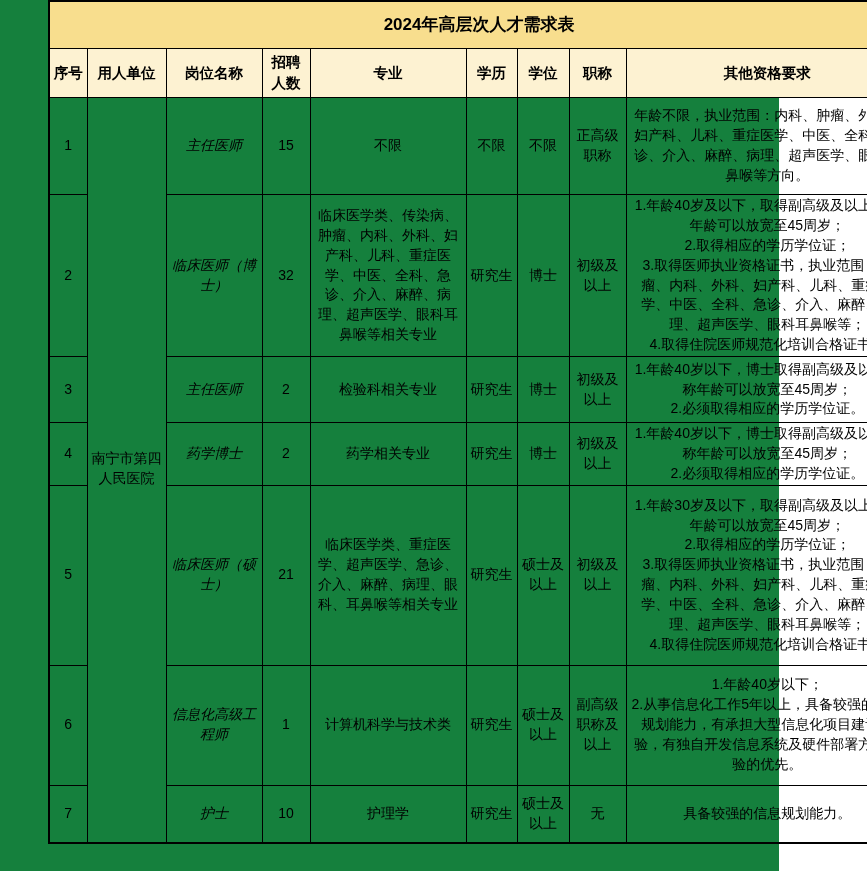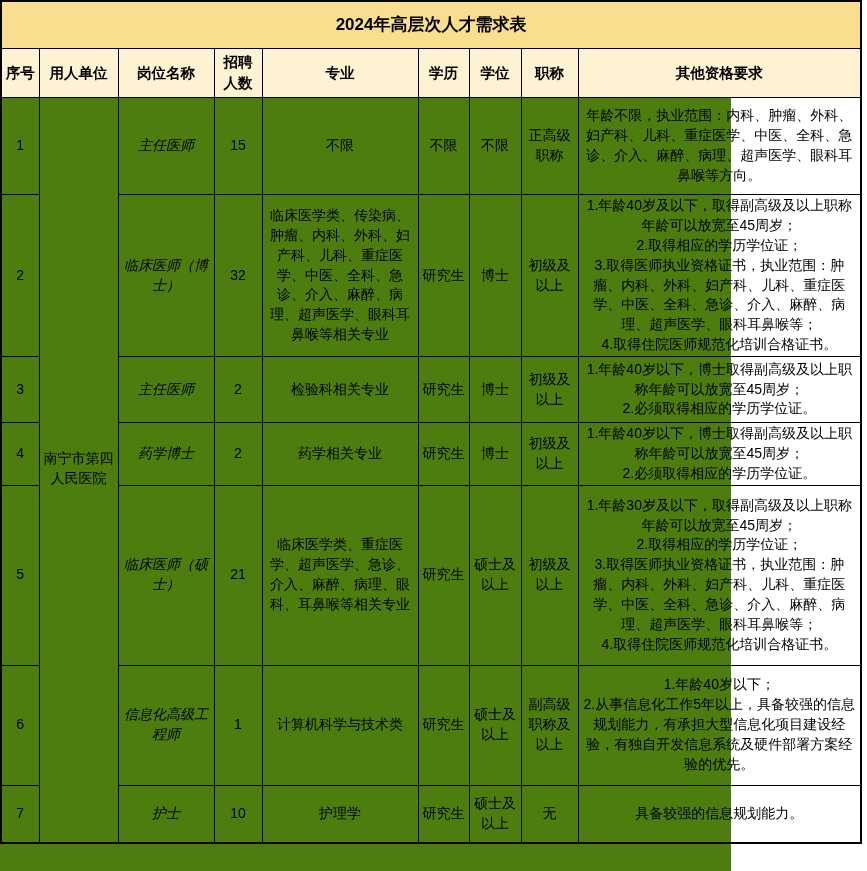--- a/index.html
+++ b/index.html
@@ -4,22 +4,23 @@
 <style>
   html, body {
     margin: 0;
     padding: 0;
     background: #ffffff;
     font-family: "Liberation Sans", "DejaVu Sans", sans-serif;
   }
   .page {
     width: 731px;
     height: 871px;
-    background: #4d7c0f;
+    background: #15803d;
     position: relative;
+    padding-left: 48px;
   }
   table.demand {
     border-collapse: collapse;
     table-layout: fixed;
     width: 860px;
     border: 2px solid #000;
     color: #000;
   }
   table.demand th, table.demand td {
     border: 1px solid #000;

